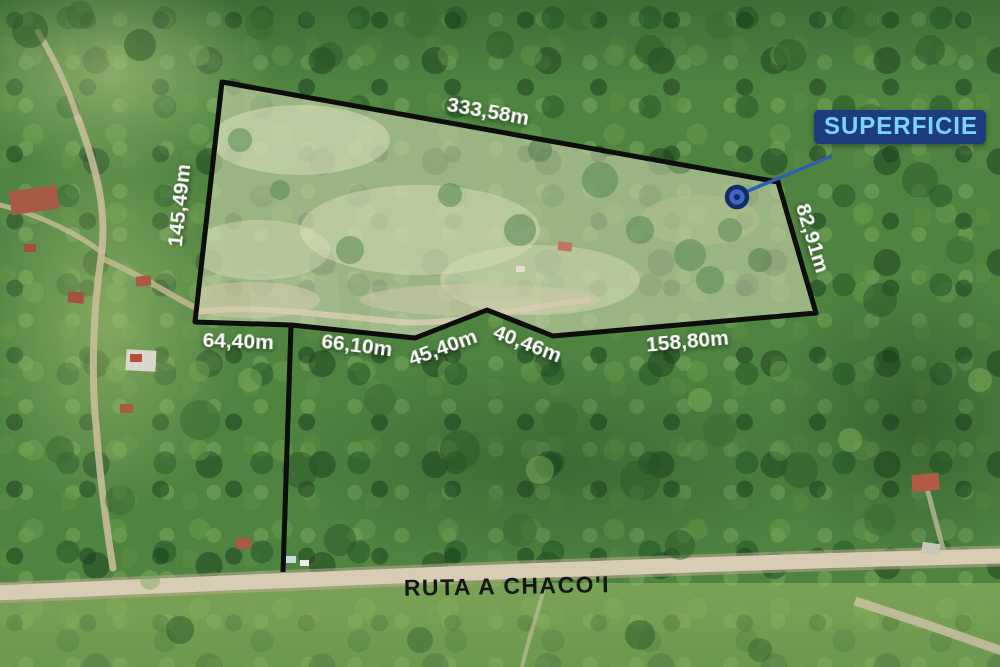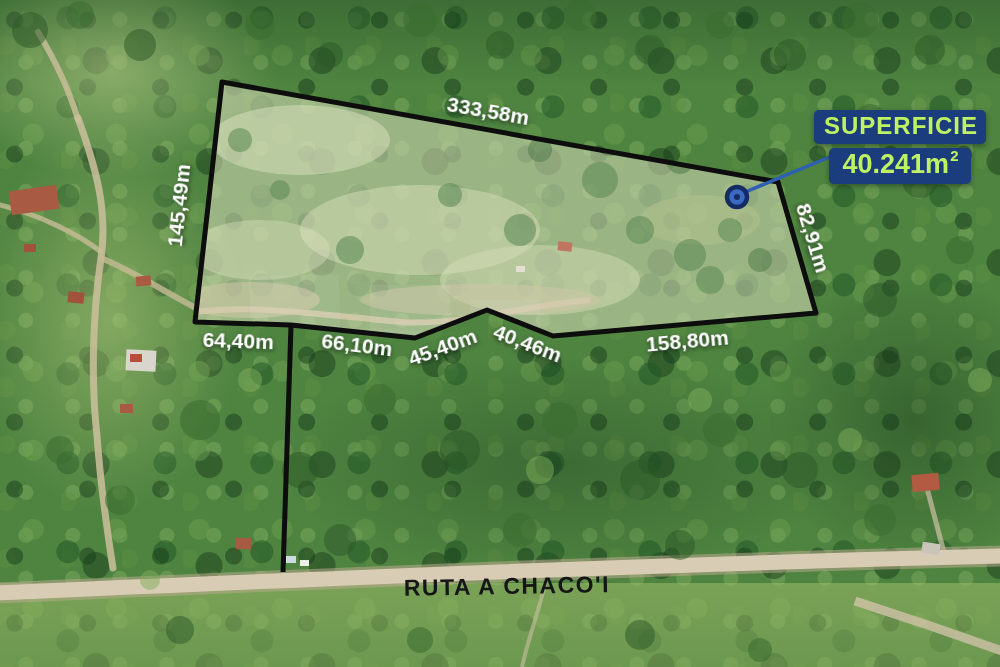--- a/index.html
+++ b/index.html
@@ -43,21 +43,21 @@
   }
   .roadlabel{
     font-weight:800;font-size:23px;fill:#161616;letter-spacing:1.5px;
     font-family:"Liberation Sans",sans-serif;
   }
 
   
   .badge{position:absolute;left:812px;top:110px;width:176px;
     display:flex;flex-direction:column;align-items:center;gap:4px;z-index:5;}
   .badge-box{
-    background:#1c3d7d;color:#bef264;border-radius:5px;
+    background:#1c3d7d;color:#7dd3fc;border-radius:5px;
     font-weight:800;text-align:left;
     box-shadow:0 2px 5px rgba(0,0,0,.35);
   }
   .badge-title{font-size:24px;letter-spacing:1px;padding:2px 10px 4px;width:152px;}
   .badge-value{font-size:27px;padding:1px 14px 4px;}
   .badge-value sup{font-size:15px;font-weight:800;position:relative;top:-2px;left:1px;}
 </style>
 </head>
 <body>
 
@@ -216,18 +216,15 @@
     <text class="mlabel" text-anchor="middle" transform="translate(525,350) rotate(21)">40,46m</text>
     <text class="mlabel" text-anchor="middle" transform="translate(688,348) rotate(-5)">158,80m</text>
 
     <text class="roadlabel" text-anchor="middle" transform="translate(507,594) rotate(-1)">RUTA A CHACO'I</text>
   </svg>
 
   <div class="badge">
     <div class="badge-box badge-title">
       <span>SUPERFICIE</span>
     </div>
-    <div class="badge-box badge-value">
-      <span>40.241m</span><sup>2</sup>
-    </div>
   </div>
 
 </div>
 
 </body></html>

